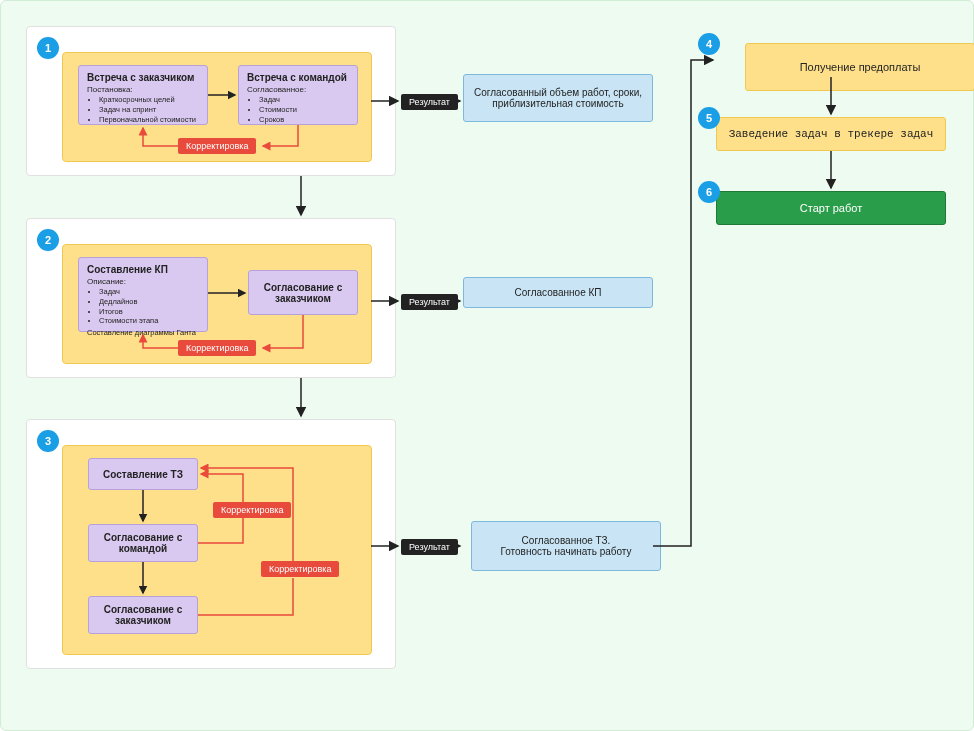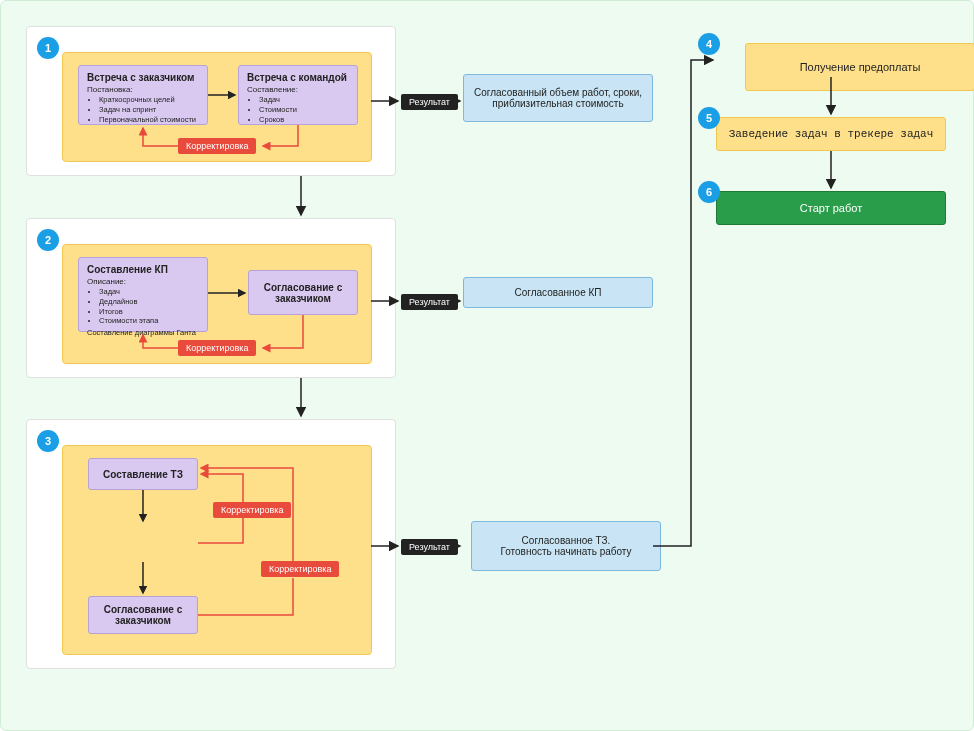--- a/index.html
+++ b/index.html
@@ -151,21 +151,21 @@
         <div class="title">Встреча с заказчиком</div>
         <div class="subtitle">Постановка:</div>
         <ul>
           <li>Краткосрочных целей</li>
           <li>Задач на спринт</li>
           <li>Первоначальной стоимости</li>
         </ul>
       </div>
       <div class="purple-box" style="left:175px; top:12px; width:120px; height:60px;">
         <div class="title">Встреча с командой</div>
-        <div class="subtitle">Составление:</div>
+        <div class="subtitle">Согласованное:</div>
         <ul>
           <li>Задач</li>
           <li>Стоимости</li>
           <li>Сроков</li>
         </ul>
       </div>
       <div class="red-label" style="left:115px; top:85px;">Корректировка</div>
       <svg class="overlay" width="310" height="110">
         <defs>
           <marker id="ah1" markerWidth="6" markerHeight="6" refX="5" refY="3" orient="auto">
@@ -215,20 +215,21 @@
       </svg>
     </div>
   </div>
   <div class="black-label" style="left:400px; top:293px;">Результат</div>
   <div class="blue-box" style="left:462px; top:276px; width:190px; height:31px;">Согласованное КП</div>
 
   <div class="stage-container" style="left:25px; top:418px; width:370px; height:250px;">
     <div class="badge" style="left:10px; top:10px;">3</div>
     <div class="yellow-box" style="left:35px; top:25px; width:310px; height:210px;">
       <div class="purple-box center-text" style="left:25px; top:12px; width:110px; height:32px;">Составление ТЗ</div>
+      <div class="purple-box center-text" style="left:25px; top:78px; width:110px; height:38px;">Согласование с командой</div>
       <div class="purple-box center-text" style="left:25px; top:150px; width:110px; height:38px;">Согласование с заказчиком</div>
       <div class="red-label" style="left:150px; top:56px;">Корректировка</div>
       <div class="red-label" style="left:198px; top:115px;">Корректировка</div>
       <svg class="overlay" width="310" height="210">
         <defs>
           <marker id="ah3" markerWidth="6" markerHeight="6" refX="5" refY="3" orient="auto">
               <path d="M0,0 L6,3 L0,6 Z" fill="#222"></path>
             </marker>
           <marker id="ahr3" markerWidth="6" markerHeight="6" refX="5" refY="3" orient="auto">
               <path d="M0,0 L6,3 L0,6 Z" fill="#e84a3c"></path>

